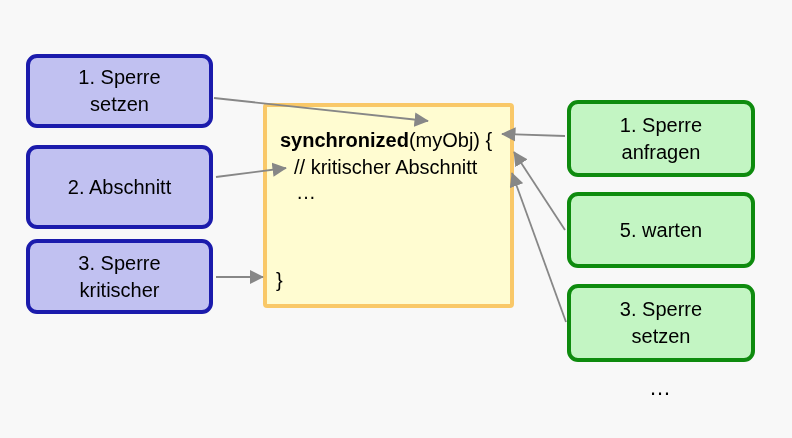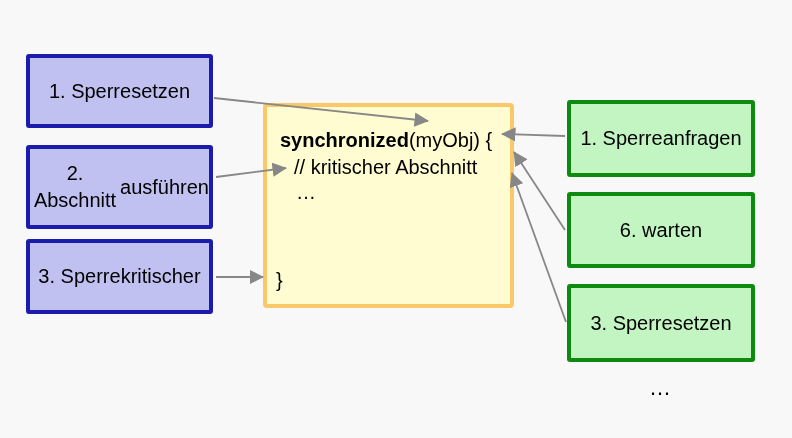--- a/index.html
+++ b/index.html
@@ -9,22 +9,22 @@
     --code-box-fill:#fffcd1; --code-box-border:#f9c868;
     --arrow:#878787;
   }
   html,body{margin:0;padding:0;background:var(--background);}
   .canvas{
     position:relative;width:792px;height:438px;overflow:hidden;
     background:var(--background);
     font-family:"Liberation Sans",sans-serif;color:var(--text);
   }
   .step-box{
-    position:absolute;box-sizing:border-box;border-radius:3px;
-    display:flex;flex-direction:row;align-items:center;justify-content:center;
+    position:absolute;box-sizing:border-box;border-radius:11px;
+    display:flex;flex-direction:column;align-items:center;justify-content:center;
     font-size:20px;line-height:27px;text-align:center;
   }
   .step-left{
     width:187px;left:26px;
     background:var(--left-box-fill);border:4px solid var(--left-box-border);
   }
   .step-right{
     width:188px;left:567px;
     background:var(--right-box-fill);border:4px solid var(--right-box-border);
   }
@@ -59,41 +59,40 @@
 <body>
 
 <div class="canvas">
 
   <div class="step-box step-left box-l1">
     <div>1. Sperre</div>
     <div>setzen</div>
   </div>
   <div class="step-box step-left box-l2">
     <div>2. Abschnitt</div>
-    <div>ausführen</div>
   </div>
   <div class="step-box step-left box-l3">
     <div>3. Sperre</div>
     <div>kritischer</div>
   </div>
 
   <div class="code-box"></div>
   <div class="code-line cl2">// kritischer Abschnitt</div>
   <div class="code-line cl1">
     <span class="kw">synchronized</span><span>(myObj) {</span>
   </div>
   <div class="code-line cl3">…</div>
   <div class="code-line cl4">}</div>
 
   <div class="step-box step-right box-r1">
     <div>1. Sperre</div>
     <div>anfragen</div>
   </div>
   <div class="step-box step-right box-r2">
-    <div>6. warten</div>
+    <div>5. warten</div>
   </div>
   <div class="step-box step-right box-r3">
     <div>3. Sperre</div>
     <div>setzen</div>
   </div>
 
   <div class="more-dots">…</div>
 
   <svg class="arrows" viewBox="0 0 792 438" xmlns="http://www.w3.org/2000/svg">
     <defs>

